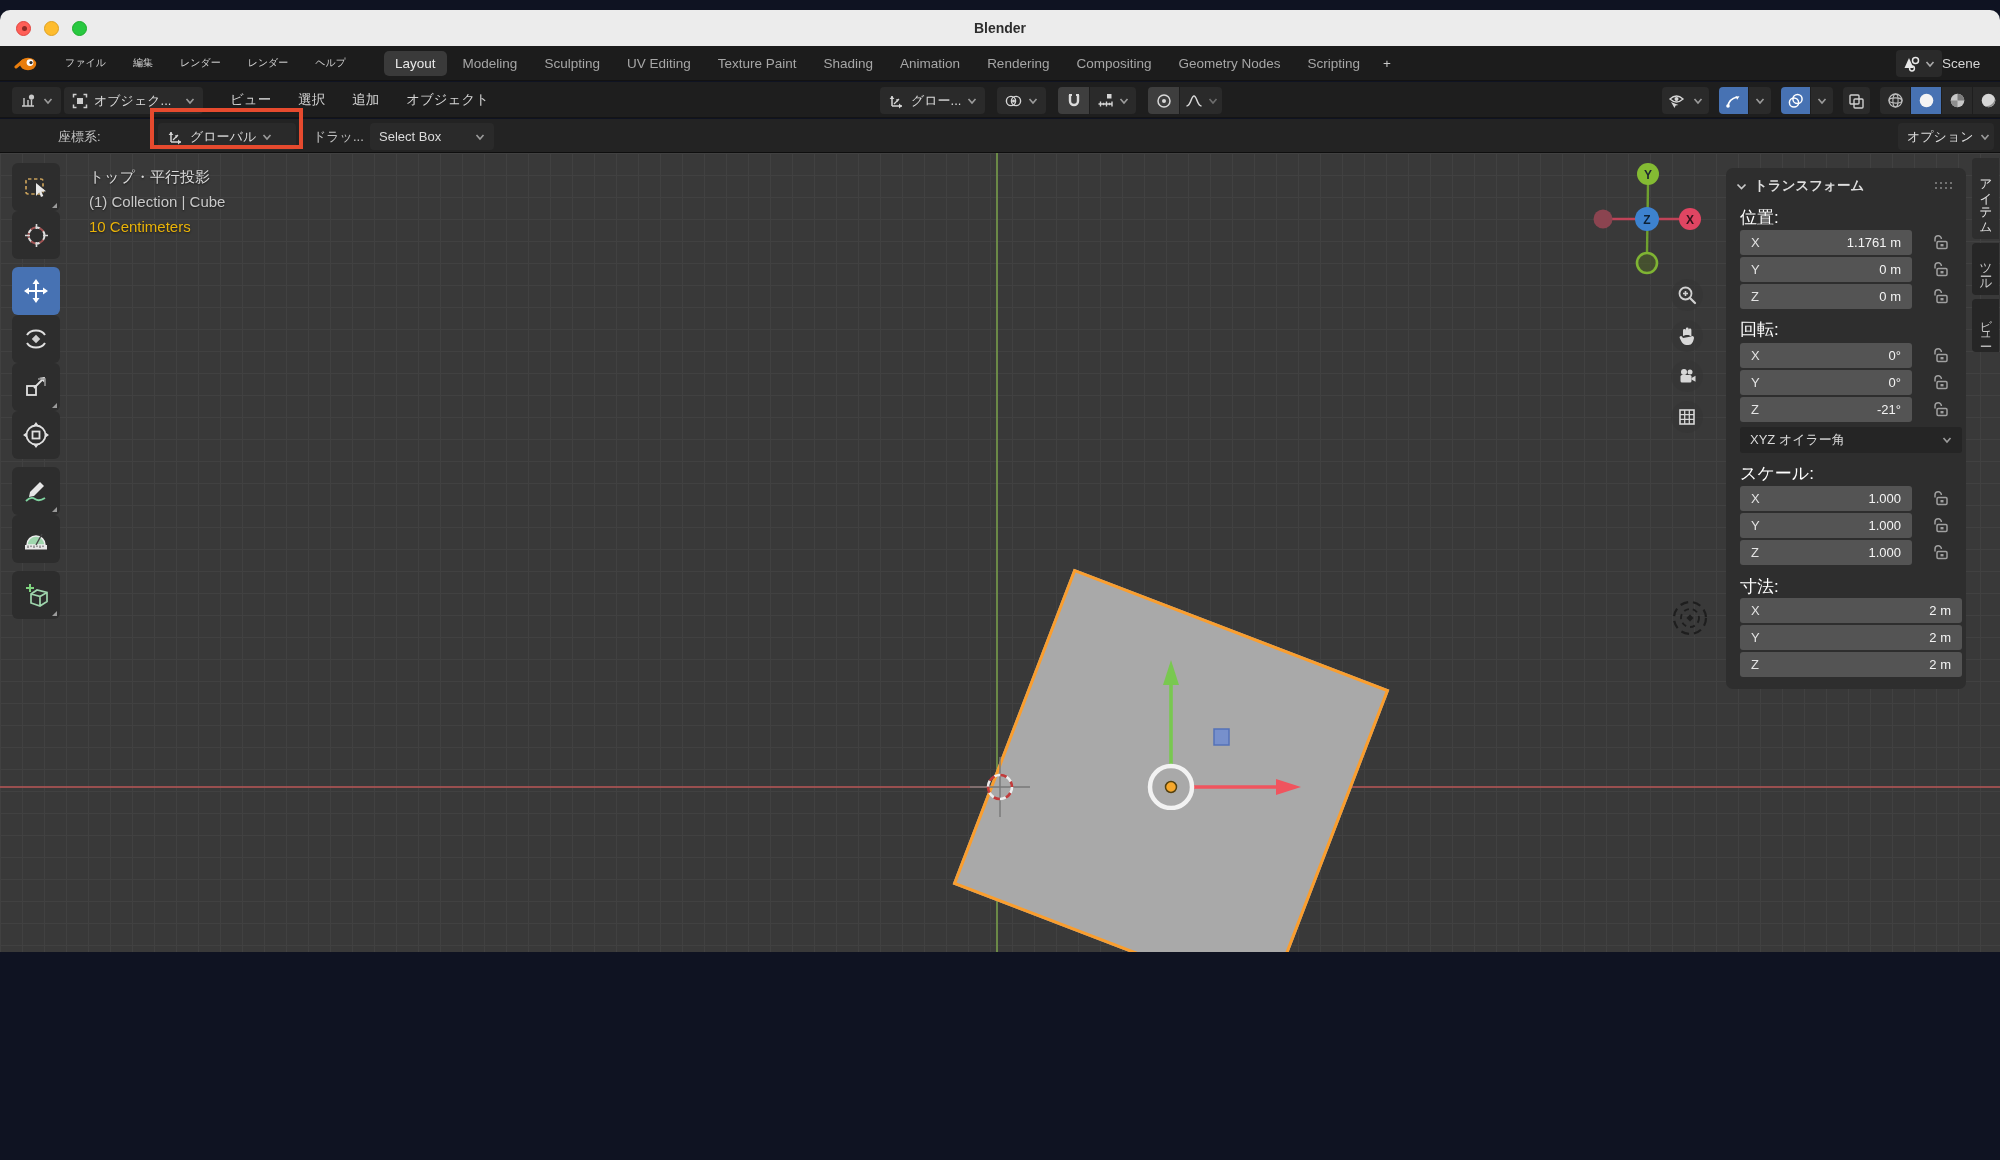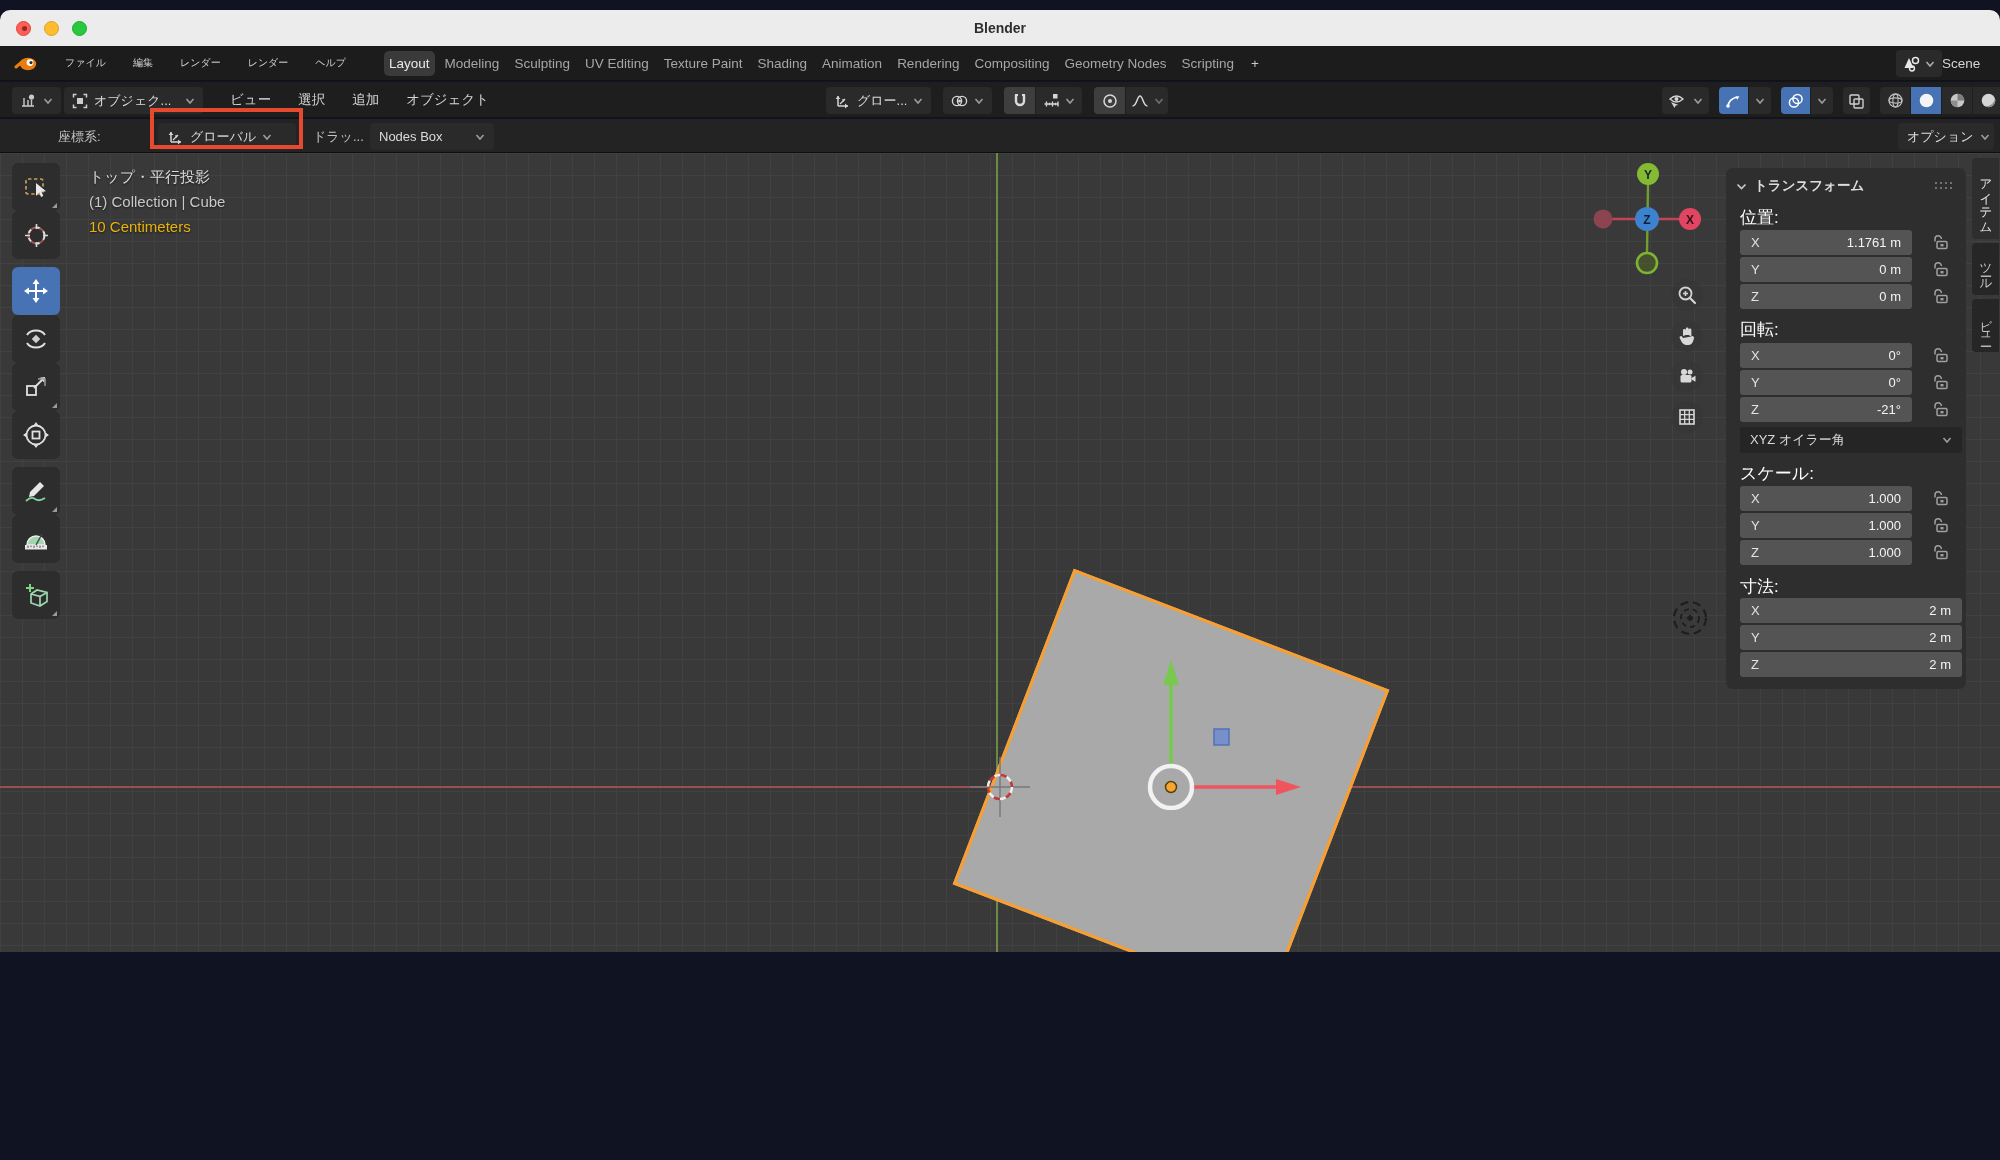--- a/index.html
+++ b/index.html
@@ -16,21 +16,21 @@
   .light.red::after{content:"";position:absolute;left:4.5px;top:4.5px;width:5px;height:5px;border-radius:50%;background:#8e2b25}
   .light.yellow{background:#FEBC2E;border:1px solid #DEA123}
   .light.green{background:#28C840;border:1px solid #1DAD2B}
   .win-title{position:absolute;left:0;right:0;text-align:center;font-weight:bold;font-size:14px;color:#2d2d2d}
 
   
   .menubar{position:absolute;left:0;top:46px;width:2000px;height:35px;background:#1C1C1C;border-bottom:1px solid #121212;display:flex;align-items:center}
   .logo{margin-left:14px}
   .mitem{color:#CFCFCF;font-size:10px;margin-left:27px;cursor:default}
   .tabs{display:flex;align-items:center;margin-left:38px;gap:5px}
-  .tab{padding:5px 5px;font-size:13.5px;color:#A6A6A6;border-radius:5px;white-space:nowrap}
+  .tab{padding:5px 11px;font-size:13.5px;color:#A6A6A6;border-radius:5px;white-space:nowrap}
   .tab.active{background:#3A3A3A;color:#E9E9E9}
   .tab.plus{color:#C9C9C9;padding:5px 7px}
   .scene-area{position:absolute;left:1896px;top:50px;display:flex;align-items:center;}
   .scene-widget{height:27px;background:#2A2A2A;border-radius:4px;display:flex;align-items:center;gap:4px;padding:0 7px}
   .scene-label{color:#D5D5D5;font-size:13.5px}
 
   
   .hrow1{position:absolute;left:0;top:82px;width:2000px;height:36px;background:#1E1E1E;border-bottom:1px solid #141414}
   .widget{height:27px;background:#2A2A2A;border-radius:4px;display:flex;align-items:center;color:#DADADA;font-size:13px;gap:6px;padding:0 8px;white-space:nowrap}
   .hmenus{position:absolute;left:230px;top:0;height:36px;display:flex;align-items:center;gap:27px}
@@ -160,21 +160,21 @@
           <polyline points="1.5,2 5,6 8.5,2" fill="none" stroke="#9C9C9C" stroke-width="1.6"></polyline>
         </svg>
     </div>
     <div class="hmenus">
       <span class="hmenu">ビュー</span>
       <span class="hmenu">選択</span>
       <span class="hmenu">追加</span>
       <span class="hmenu">オブジェクト</span>
     </div>
 
-    <div class="grp" style="position:absolute;left:826px;top:5px;gap:12px">
+    <div class="grp" style="position:absolute;left:880px;top:5px;gap:12px">
       <div class="widget">
         <svg width="17" height="16" viewBox="0 0 17 16">
           <path d="M4 13 V3 M4 13 H14" stroke="#D5D5D5" stroke-width="1.5" fill="none"></path>
           <path d="M4 3 l-2.4 3 h4.8 Z M14 13 l-3 -2.4 v4.8 Z" fill="#D5D5D5"></path>
           <path d="M6 11 L11 6" stroke="#D5D5D5" stroke-width="1.3"></path>
             <path d="M11 6 l-3.2 .4 1.8 2.6 Z" fill="#D5D5D5"></path>
         </svg>
         <span>グロー...</span>
         <svg class="chev" width="10" height="8" viewBox="0 0 10 8">
             <polyline points="1.5,2 5,6 8.5,2" fill="none" stroke="#9C9C9C" stroke-width="1.6"></polyline>
@@ -310,21 +310,21 @@
         <path d="M6 11 L11 6" stroke="#D5D5D5" stroke-width="1.3"></path>
           <path d="M11 6 l-3.2 .4 1.8 2.6 Z" fill="#D5D5D5"></path>
       </svg>
       <span>グローバル</span>
       <svg class="chev" width="10" height="8" viewBox="0 0 10 8">
           <polyline points="1.5,2 5,6 8.5,2" fill="none" stroke="#9C9C9C" stroke-width="1.6"></polyline>
         </svg>
     </div>
     <span class="ts-label" style="left:313px">ドラッ...</span>
     <div class="dd" style="left:370px;width:124px;justify-content:space-between">
-      <span>Nodes Box</span>
+      <span>Select Box</span>
       <svg class="chev" width="10" height="8" viewBox="0 0 10 8">
           <polyline points="1.5,2 5,6 8.5,2" fill="none" stroke="#9C9C9C" stroke-width="1.6"></polyline>
         </svg>
     </div>
     <div class="dd" style="left:1898px;width:96px;justify-content:space-between">
       <span>オプション</span>
       <svg class="chev" width="10" height="8" viewBox="0 0 10 8">
           <polyline points="1.5,2 5,6 8.5,2" fill="none" stroke="#9C9C9C" stroke-width="1.6"></polyline>
         </svg>
     </div>

